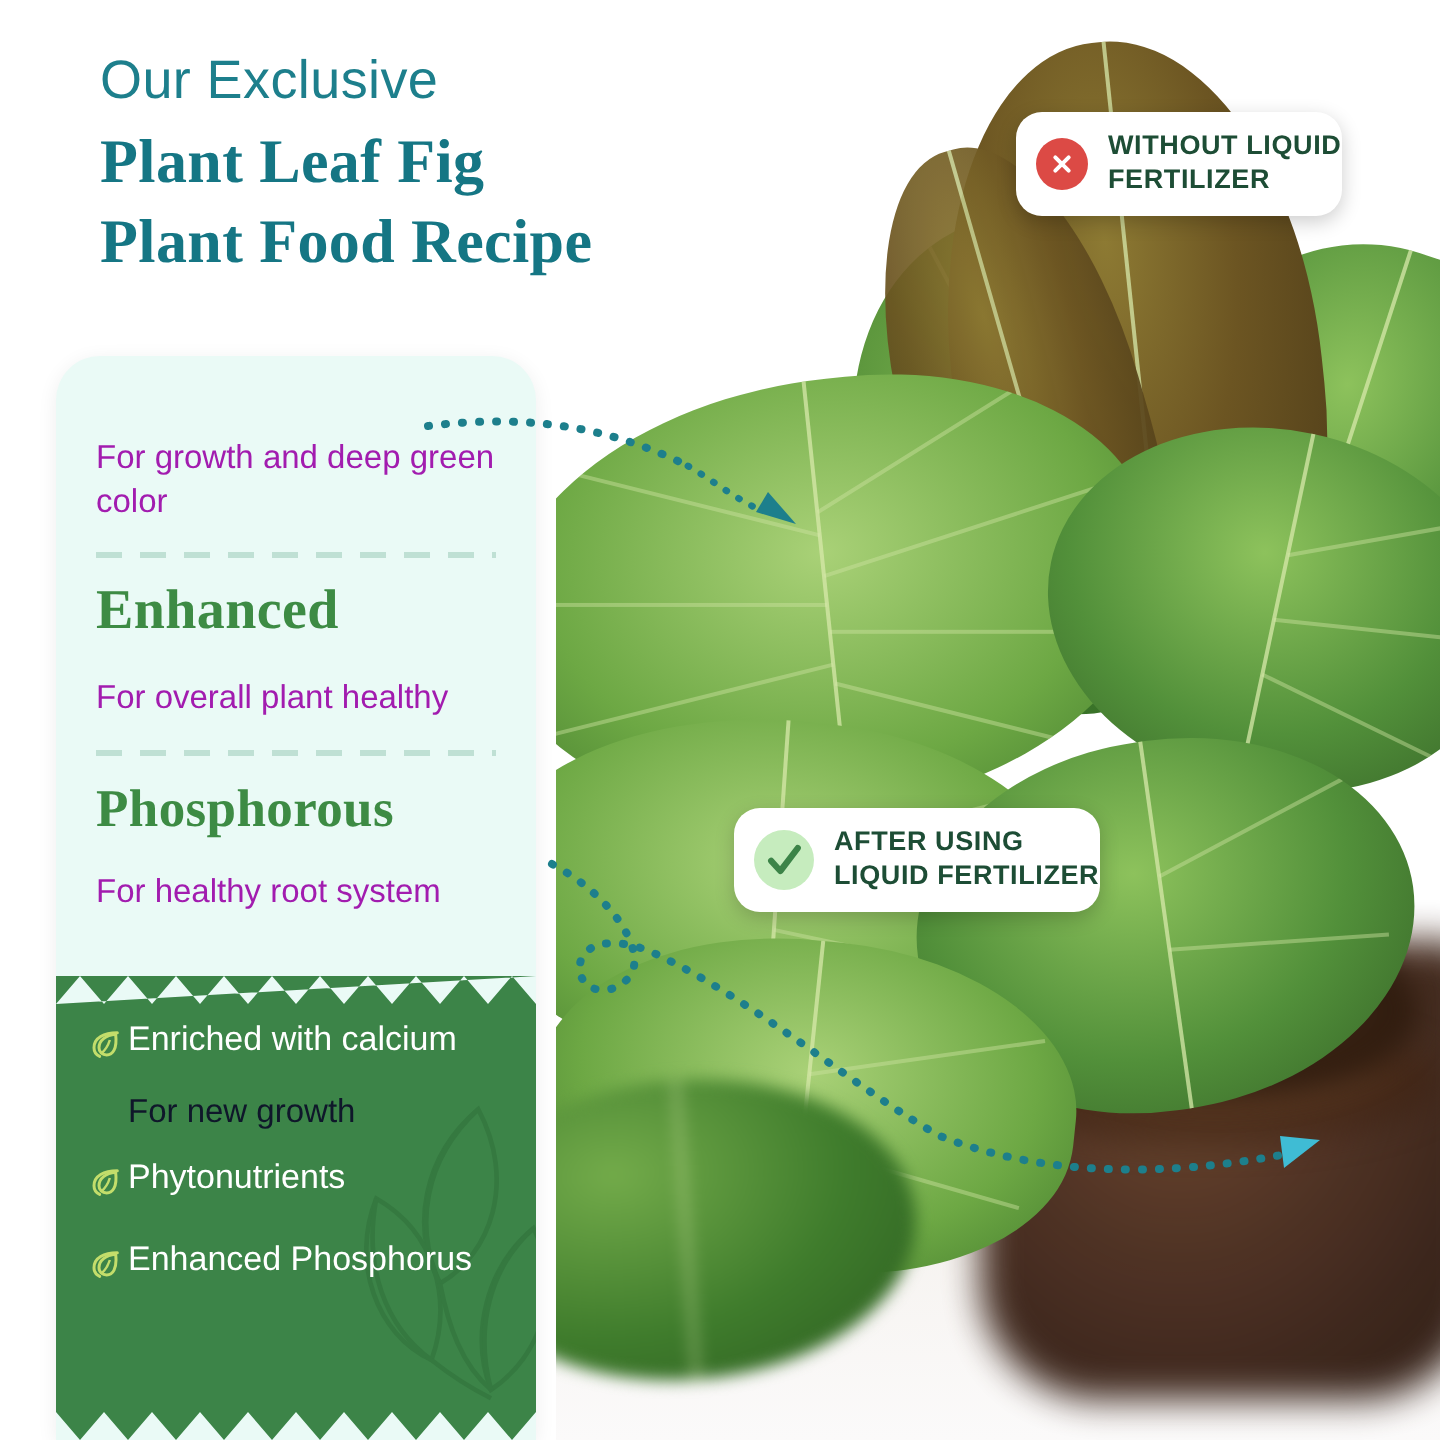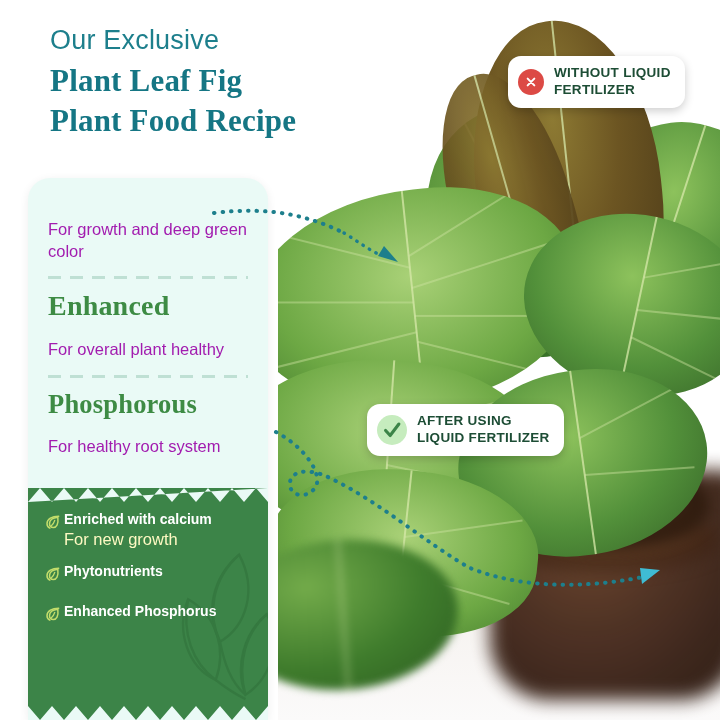--- a/index.html
+++ b/index.html
@@ -125,29 +125,29 @@
       12px 100%, 0 0);
   }
   .leaf-watermark {
     position:absolute; right:-16px; bottom:6px; width:128px; height:170px;
     opacity:.55;
   }
   .benefits { position:absolute; left:0; top:22px; width:100%; padding:0 16px 0 14px; }
   .b-row { display:flex; align-items:flex-start; margin-bottom:13px; }
   .b-ico { width:22px; flex:0 0 22px; margin-top:3px; }
   .b-txt { flex:1; }
-  .b-title { font-size:14px; font-weight:bold; color:#ffffff; line-height:1.18; }
-  .b-sub { font-size:16.5px; color:#fef9c3; line-height:1.22; margin-top:1px; }
+  .b-title { font-size:17px; font-weight:normal; color:#ffffff; line-height:1.18; }
+  .b-sub { font-size:16.5px; color:#0f172a; line-height:1.22; margin-top:16px; }
 
   
   .badge {
     position:absolute; display:flex; align-items:center;
     background:#ffffff; border-radius:13px;
     box-shadow:0 3px 10px rgba(0,0,0,.20);
-    padding:9px 14px 9px 10px;
+    padding:9px 0 9px 10px;
   }
   .badge .b-label {
     font-size:13.5px; font-weight:bold; color:#1d4d35;
     line-height:1.25; letter-spacing:.3px; white-space:pre-line;
     margin-left:10px;
   }
   #badge-without { left:508px; top:56px; }
   #badge-after   { left:367px; top:404px; }
 
   .circ { width:26px; height:26px; border-radius:50%; flex:0 0 26px;

